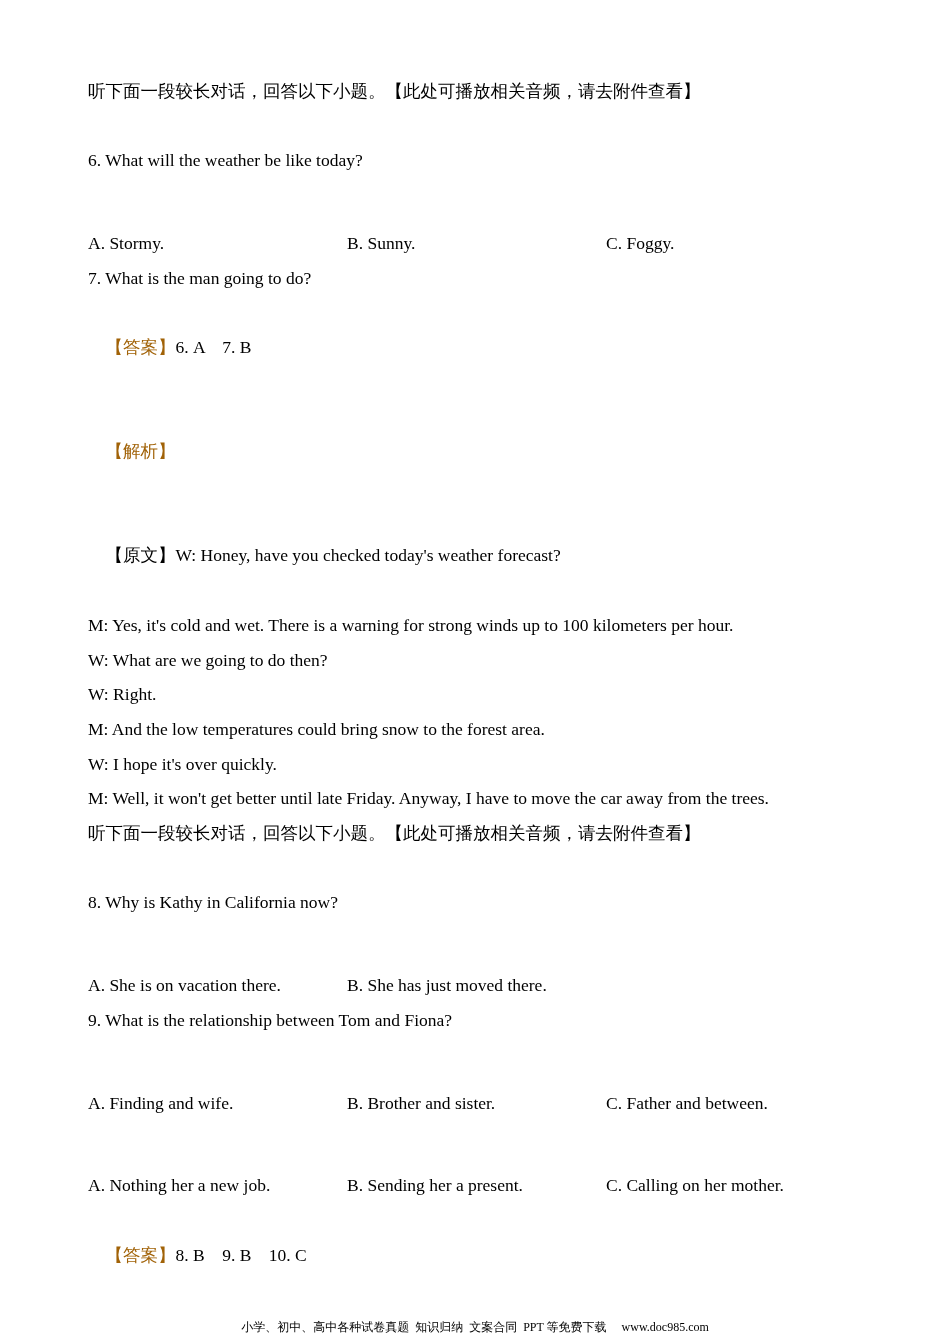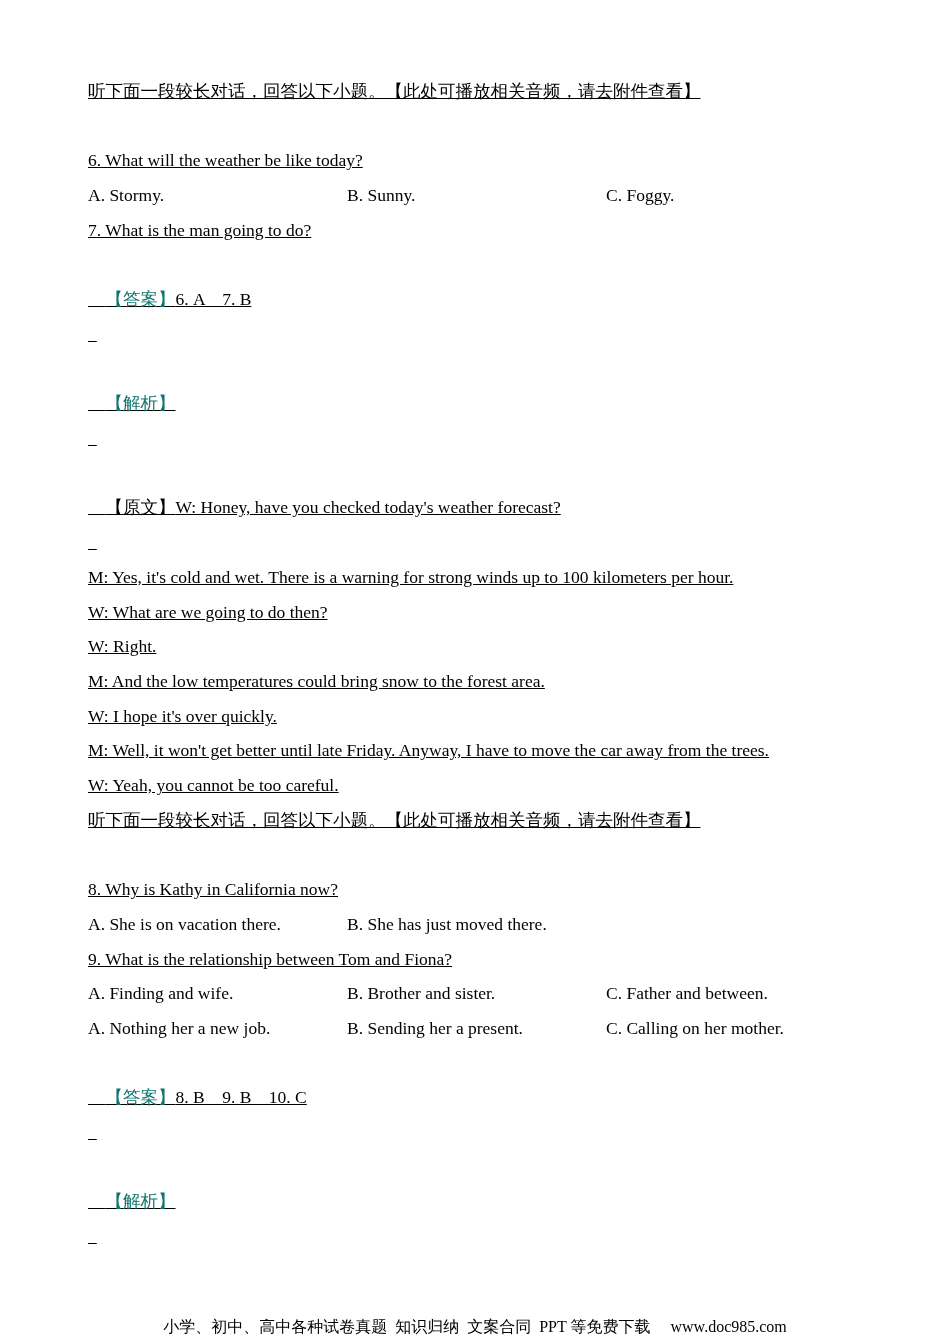--- a/index.html
+++ b/index.html
@@ -19,39 +19,39 @@
   .content {
     position: absolute;
     left: 88px;
     top: 74px;
     width: 792px;
   }
   .line {
     line-height: 34.7px;
     min-height: 34.7px;
     white-space: pre-wrap;
-    text-decoration: underline;
   }
   .blank {
     height: 34.7px;
   }
   .opts {
     display: grid;
     grid-template-columns: 259px 259px 1fr;
     line-height: 34.7px;
+    margin-top: 48px;
   }
   .opts span { white-space: pre-wrap; }
-  .blue { color: #0f766e; }
+  .blue { color: #a16207; }
   .page-footer {
     position: absolute;
     left: 0;
     right: 0;
     bottom: 7px;
     text-align: center;
-    font-size: 16px;
+    font-size: 12px;
     line-height: 20px;
     white-space: pre-wrap;
   }
 </style>
 </head>
 <body>
 
 <div class="content">
 
   <div class="line">听下面一段较长对话，回答以下小题。【此处可播放相关音频，请去附件查看】</div>
@@ -75,21 +75,20 @@
 
   <div class="line">
     <span>【原文】</span><span>W: Honey, have you checked today's weather forecast?</span>
   </div>
   <div class="line">M: Yes, it's cold and wet. There is a warning for strong winds up to 100 kilometers per hour.</div>
   <div class="line">W: What are we going to do then?</div>
   <div class="line">W: Right.</div>
   <div class="line">M: And the low temperatures could bring snow to the forest area.</div>
   <div class="line">W: I hope it's over quickly.</div>
   <div class="line">M: Well, it won't get better until late Friday. Anyway, I have to move the car away from the trees.</div>
-  <div class="line">W: Yeah, you cannot be too careful.</div>
 
   <div class="line">听下面一段较长对话，回答以下小题。【此处可播放相关音频，请去附件查看】</div>
   <div class="blank"></div>
 
   <div class="line">8. Why is Kathy in California now?</div>
   <div class="opts">
     <span>A. She is on vacation there.</span>
     <span>B. She has just moved there.</span>
   </div>
 

